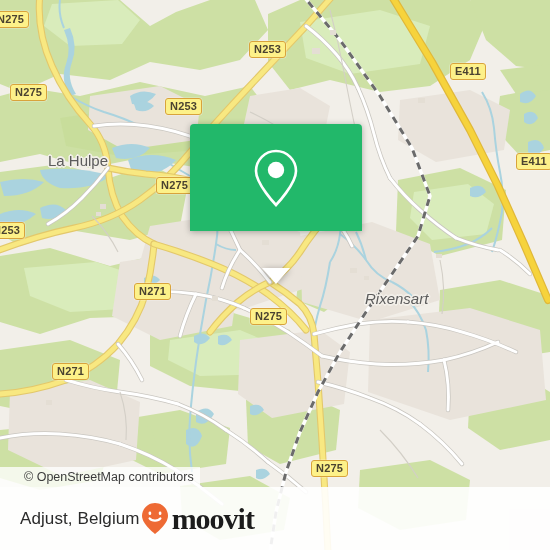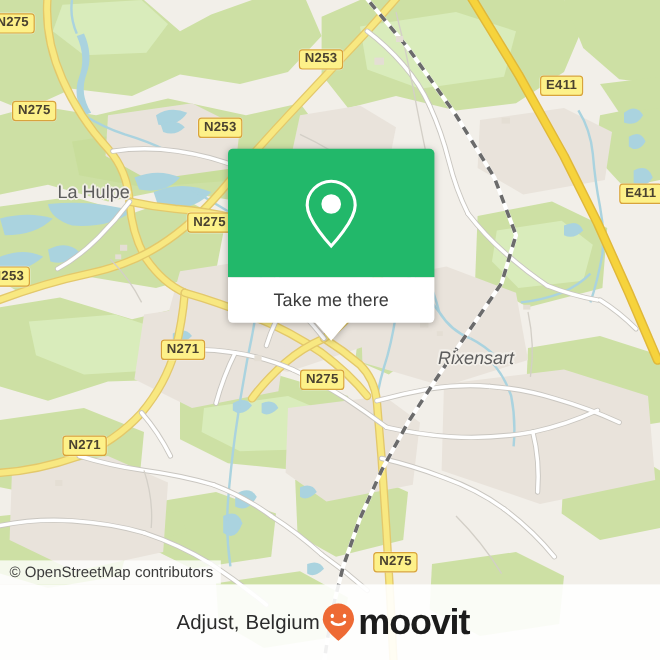--- a/index.html
+++ b/index.html
@@ -86,55 +86,56 @@
     border-left: 14px solid transparent;
     border-right: 14px solid transparent;
     border-top: 16px solid #ffffff;
   }
 
   
   #attrib {
     position: absolute;
     left: 0; top: 467px;
     height: 20px;
-    padding: 0 6px 0 8px;
+    padding: 0 6px 0 24px;
     display: flex; align-items: center;
     background: rgba(255,255,255,.78);
     color: #3b3b3b;
     font-size: 12.5px;
     white-space: nowrap;
   }
 
   
   #bottombar {
     position: absolute;
     left: 0; top: 487px;
     width: 550px; height: 63px;
     background: rgba(255,255,255,.90);
     display: flex;
     align-items: center;
-    justify-content: center;
+    justify-content: flex-start;
     padding: 0 32px 0 20px;
   }
   #place-title {
     color: #2b2b2b;
     font-size: 17px;
     letter-spacing: .1px;
   }
   #brand {
     display: flex;
     align-items: center;
     gap: 2px;
   }
   #brand-word {
     color: #1c1c1c;
     font-size: 30px;
     font-weight: bold;
     letter-spacing: -1px;
     line-height: 30px;
+    font-family: Liberation Serif, serif;
   }
 </style>
 </head>
 <body>
 
 <div id="root">
 
   <div id="map">
     <svg width="550" height="550" viewBox="0 0 550 550">
       <defs>
@@ -368,21 +369,20 @@
     <div class="shield" style="left:311px; top:460px;">N275</div>
   </div>
 
   <div id="popup">
     <div id="popup-green">
       <svg width="56" height="64" viewBox="0 0 56 64">
         <path d="M28 5 C17 5 8 14 8 25 C8 38 28 59 28 59 C28 59 48 38 48 25 C48 14 39 5 28 5 Z" fill="none" stroke="#ffffff" stroke-width="2.6"></path>
         <circle cx="28" cy="24" r="8.2" fill="#ffffff"></circle>
       </svg>
     </div>
-    <div id="popup-label">Take me there</div>
     <div id="popup-tail"></div>
   </div>
 
   <div id="attrib">
     <span>© OpenStreetMap contributors</span>
   </div>
 
   <div id="bottombar">
     <div id="place-title">Adjust, Belgium</div>
     <div id="brand">

